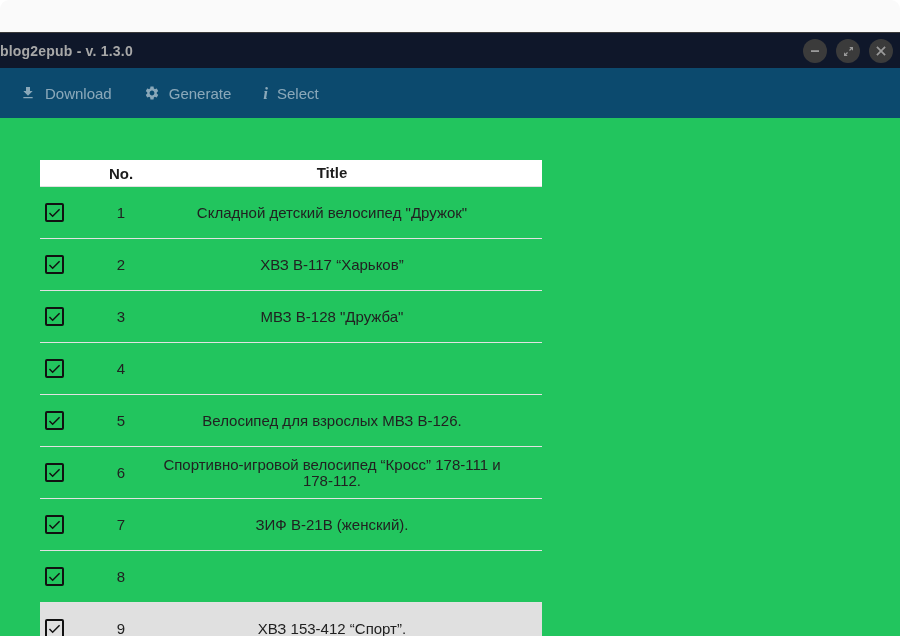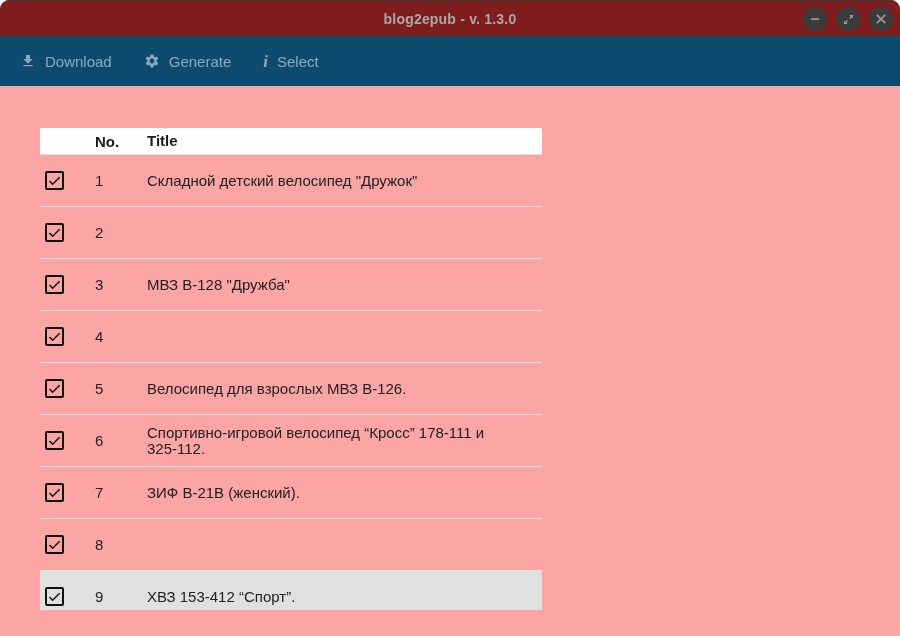--- a/index.html
+++ b/index.html
@@ -2,23 +2,23 @@
 <html><head>
 <meta charset="utf-8">
 <style>
   * { margin: 0; padding: 0; box-sizing: border-box; }
   html, body { width: 900px; height: 636px; background: #ffffff; overflow: hidden;
     font-family: "Liberation Sans", "DejaVu Sans", sans-serif; }
   .window { width: 900px; height: 636px; border-radius: 9px 9px 0 0; overflow: hidden;
     background: #FAFAFA; display: flex; flex-direction: column; }
 
   
-  .titlebar { height: 36px; background: #7f1d1d; position: relative; flex: 0 0 36px;
-    display: flex; align-items: center; justify-content: center;
-    border-top: 1px solid #3a3a3a; }
+  .titlebar { height: 36px; background: #0f172a; position: relative; flex: 0 0 36px;
+    display: flex; align-items: center; justify-content: flex-start;
+    border-top: 1px solid #3a3a3a; margin-top: 32px; }
   .titlebar-title { color: #a8a8a8; font-size: 14px; font-weight: bold; letter-spacing: .2px; }
   .win-controls { position: absolute; right: 7px; top: 0; height: 36px;
     display: flex; align-items: center; gap: 9px; }
   .win-btn { width: 24px; height: 24px; border-radius: 50%; background: #3b3b3b;
     display: flex; align-items: center; justify-content: center; cursor: default; }
   .win-btn svg { display: block; }
 
   
   .nav { height: 50px; background: #0c4a6e; flex: 0 0 50px;
     display: flex; align-items: stretch; padding-left: 4px; }
@@ -27,21 +27,21 @@
   .tab .tab-icon { display: flex; align-items: center; }
   .tab .tab-icon svg { fill: rgba(255,255,255,0.52); }
   .tab.active { color: #ffffff; }
   .tab.active .tab-icon svg { fill: #ffffff; }
   .tab.active::after { content: ""; position: absolute; left: 0; right: 0; bottom: 0;
     height: 4px; background: #FFC107; }
   .info-glyph { font-family: "Liberation Serif", "DejaVu Serif", serif;
     font-style: italic; font-weight: bold; font-size: 17px; line-height: 1; }
 
   
-  .content { flex: 1; position: relative; background: #fca5a5; }
+  .content { flex: 1; position: relative; background: #22c55e; text-align: center; }
   .table { position: absolute; left: 40px; top: 42px; width: 502px; height: 482px;
     overflow: hidden; }
   .t-header { height: 27px; background: #ffffff; display: flex; align-items: center;
     border-bottom: 1px solid #E0E0E0; font-weight: bold; font-size: 15px; color: #1c1c1c; }
   .t-row { height: 52px; display: flex; align-items: center;
     border-bottom: 1px solid #E2E2E2; font-size: 15px; color: #212121; }
   .t-row.highlighted { background: #E0E0E0; border-bottom-color: #E0E0E0; }
   .cell-check { width: 55px; flex: 0 0 55px; display: flex; align-items: center; padding-left: 5px; }
   .cell-no { width: 52px; flex: 0 0 52px; }
   .cell-title { flex: 1; padding-right: 25px; line-height: 16px; }
@@ -132,20 +132,21 @@
           <div class="cell-check">
             <div class="checkbox" role="checkbox" aria-checked="true">
               <span>
                 <svg width="15" height="15" viewBox="0 0 24 24">
                   <path d="M9 16.2 4.8 12l-1.7 1.7L9 19.6 21 7.6 19.3 5.9z"></path>
                 </svg>
               </span>
             </div>
           </div>
           <div class="cell-no">2</div>
+          <div class="cell-title">ХВЗ В-117 “Харьков”</div>
         </div>
         <div class="t-row">
           <div class="cell-check">
             <div class="checkbox" role="checkbox" aria-checked="true">
               <span>
                 <svg width="15" height="15" viewBox="0 0 24 24">
                   <path d="M9 16.2 4.8 12l-1.7 1.7L9 19.6 21 7.6 19.3 5.9z"></path>
                 </svg>
               </span>
             </div>
@@ -182,21 +183,21 @@
           <div class="cell-check">
             <div class="checkbox" role="checkbox" aria-checked="true">
               <span>
                 <svg width="15" height="15" viewBox="0 0 24 24">
                   <path d="M9 16.2 4.8 12l-1.7 1.7L9 19.6 21 7.6 19.3 5.9z"></path>
                 </svg>
               </span>
             </div>
           </div>
           <div class="cell-no">6</div>
-          <div class="cell-title">Спортивно-игровой велосипед “Кросс” 178-111 и 325-112.</div>
+          <div class="cell-title">Спортивно-игровой велосипед “Кросс” 178-111 и 178-112.</div>
         </div>
         <div class="t-row">
           <div class="cell-check">
             <div class="checkbox" role="checkbox" aria-checked="true">
               <span>
                 <svg width="15" height="15" viewBox="0 0 24 24">
                   <path d="M9 16.2 4.8 12l-1.7 1.7L9 19.6 21 7.6 19.3 5.9z"></path>
                 </svg>
               </span>
             </div>

